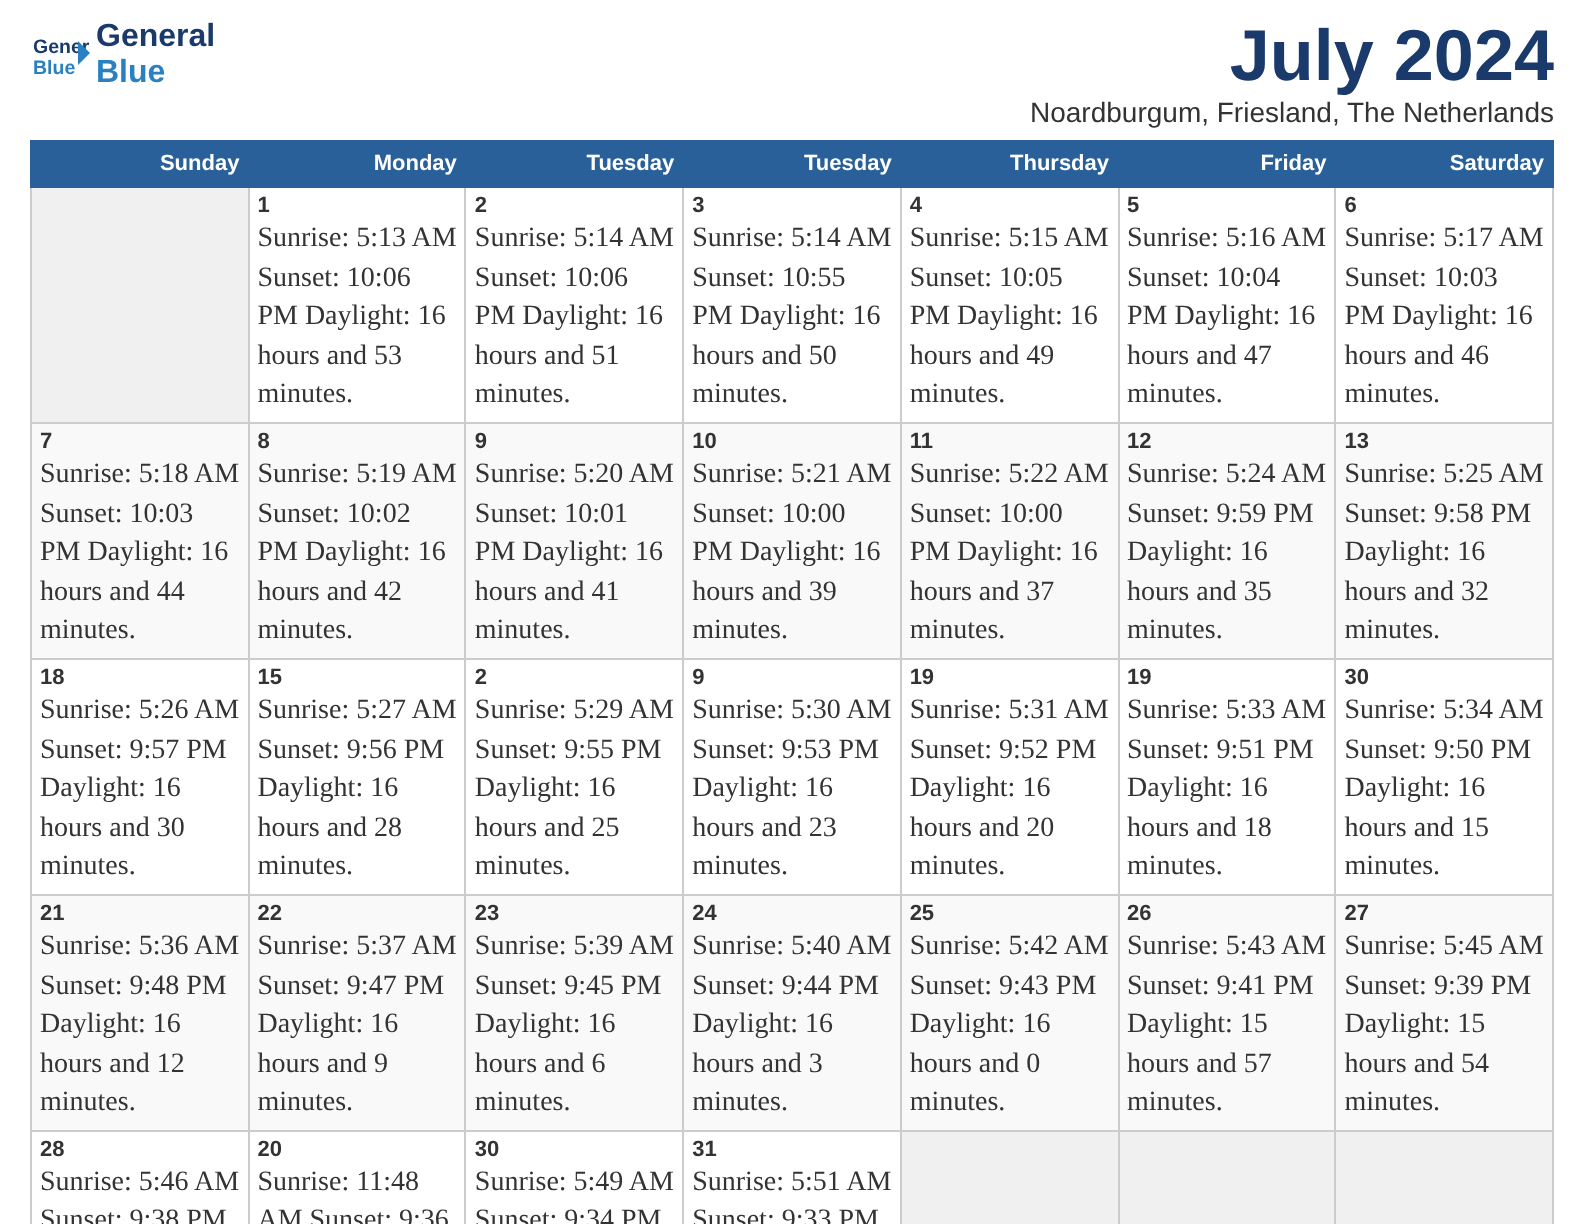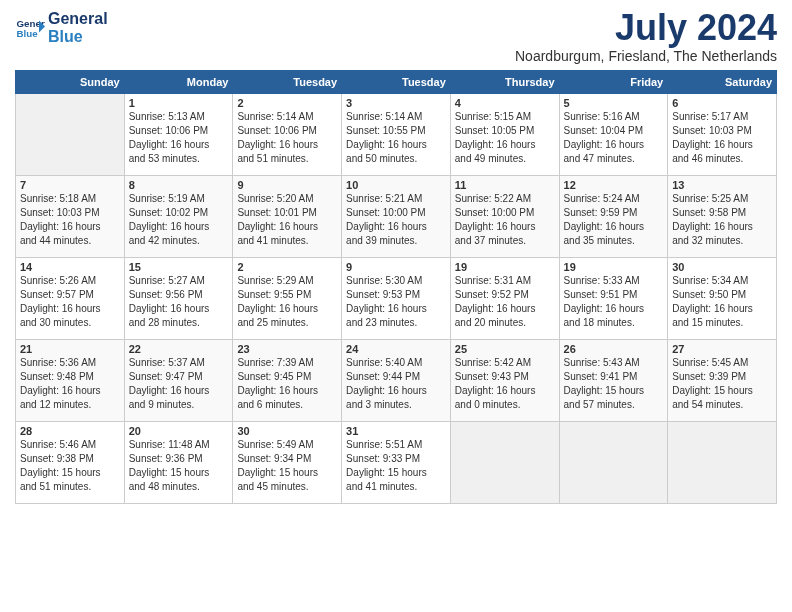--- a/index.html
+++ b/index.html
@@ -73,23 +73,24 @@
       height: 82px;
     }
     .day-num {
       font-size: 11px;
       font-weight: bold;
       color: #333;
       display: block;
       margin-bottom: 1px;
     }
     .day-info {
-      font-size: 10px;
+      font-size: 14px;
       line-height: 1.4;
       color: #333;
+      font-family: Liberation Serif, serif;
     }
     tbody tr:nth-child(even) td {
       background: #f9f9f9;
     }
     tbody tr td.empty {
       background: #f0f0f0;
     }
   </style>
 </head>
 <body>
@@ -217,21 +218,21 @@
           <td>
             <span class="day-num">13</span>
             <div class="day-info">Sunrise: 5:25 AM
 Sunset: 9:58 PM
 Daylight: 16 hours
 and 32 minutes.</div>
           </td>
         </tr>
         <tr>
           <td>
-            <span class="day-num">14</span>
+            <span class="day-num">18</span>
             <div class="day-info">Sunrise: 5:26 AM
 Sunset: 9:57 PM
 Daylight: 16 hours
 and 30 minutes.</div>
           </td>
           <td>
             <span class="day-num">15</span>
             <div class="day-info">Sunrise: 5:27 AM
 Sunset: 9:56 PM
 Daylight: 16 hours
@@ -283,21 +284,21 @@
           </td>
           <td>
             <span class="day-num">22</span>
             <div class="day-info">Sunrise: 5:37 AM
 Sunset: 9:47 PM
 Daylight: 16 hours
 and 9 minutes.</div>
           </td>
           <td>
             <span class="day-num">23</span>
-            <div class="day-info">Sunrise: 7:39 AM
+            <div class="day-info">Sunrise: 5:39 AM
 Sunset: 9:45 PM
 Daylight: 16 hours
 and 6 minutes.</div>
           </td>
           <td>
             <span class="day-num">24</span>
             <div class="day-info">Sunrise: 5:40 AM
 Sunset: 9:44 PM
 Daylight: 16 hours
 and 3 minutes.</div>

